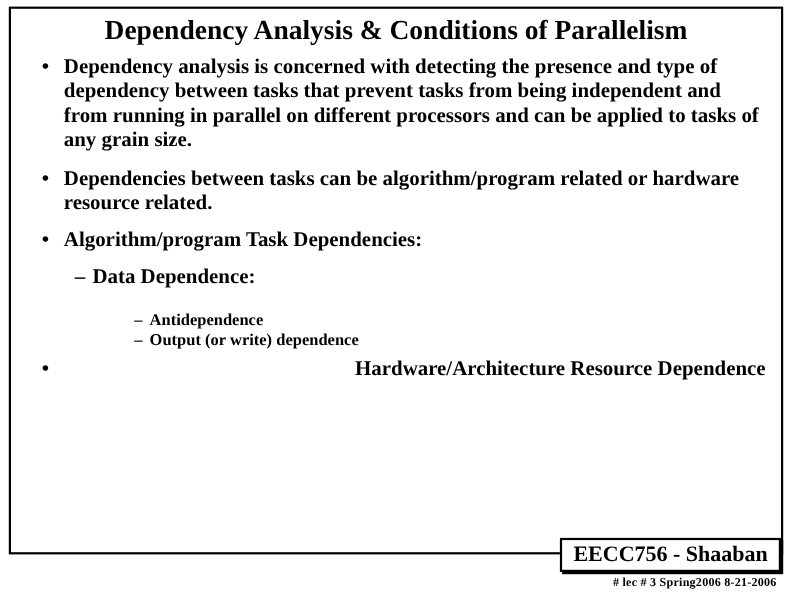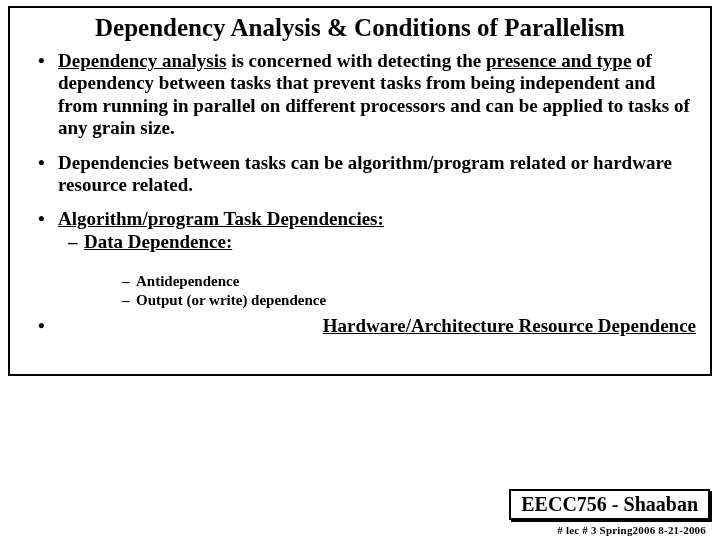--- a/index.html
+++ b/index.html
@@ -8,21 +8,21 @@
     height: 540px;
     background: #fff;
     font-family: "Times New Roman", Times, serif;
     position: relative;
   }
   .slide-frame {
     position: absolute;
     top: 6px;
     left: 8px;
     width: 704px;
-    height: 370px;
+    height: 498px;
     border: 2px solid #000;
     padding: 6px 14px 0 14px;
   }
   .title {
     font-size: 25px;
     font-weight: bold;
     text-align: center;
     margin-bottom: 8px;
   }
   ul { list-style: none; }
@@ -74,21 +74,21 @@
     padding-left: 112px;
     position: relative;
     line-height: 1.3;
   }
   .bullet-l4-dash::before {
     content: "–";
     position: absolute;
     left: 98px;
     top: 0;
   }
-  .u { text-decoration: underline; }
+  .u { }
   .course-box {
     position: absolute;
     right: 10px;
     bottom: 20px;
     border: 2px solid #000000;
     box-shadow: 2px 2px 0 #000;
     background: #fff;
     padding: 2px 10px;
     font-size: 20px;
     font-weight: bold;
@@ -110,21 +110,21 @@
 
   <ul>
     <li class="bullet-l1">
       <span class="u">Dependency analysis</span><span> is concerned with detecting the </span><span class="u">presence and type</span><span> of dependency between tasks that prevent tasks from being independent and from running in parallel on different processors and can be applied to tasks of any grain size.</span>
     </li>
 
     <li class="bullet-l1">
       <span>Dependencies between tasks can be algorithm/program related or hardware resource related.</span>
     </li>
 
-    <li class="bullet-l1" style="margin-bottom:0;">
+    <li class="bullet-l1" style="margin-bottom:10px;">
       <span class="u">Algorithm/program Task Dependencies:</span>
     </li>
 
     <li class="bullet-l2-dash">
       <span class="u">Data Dependence:</span>
     </li>
 
 
     <li class="bullet-l4-dash">
       <span>Antidependence</span>

